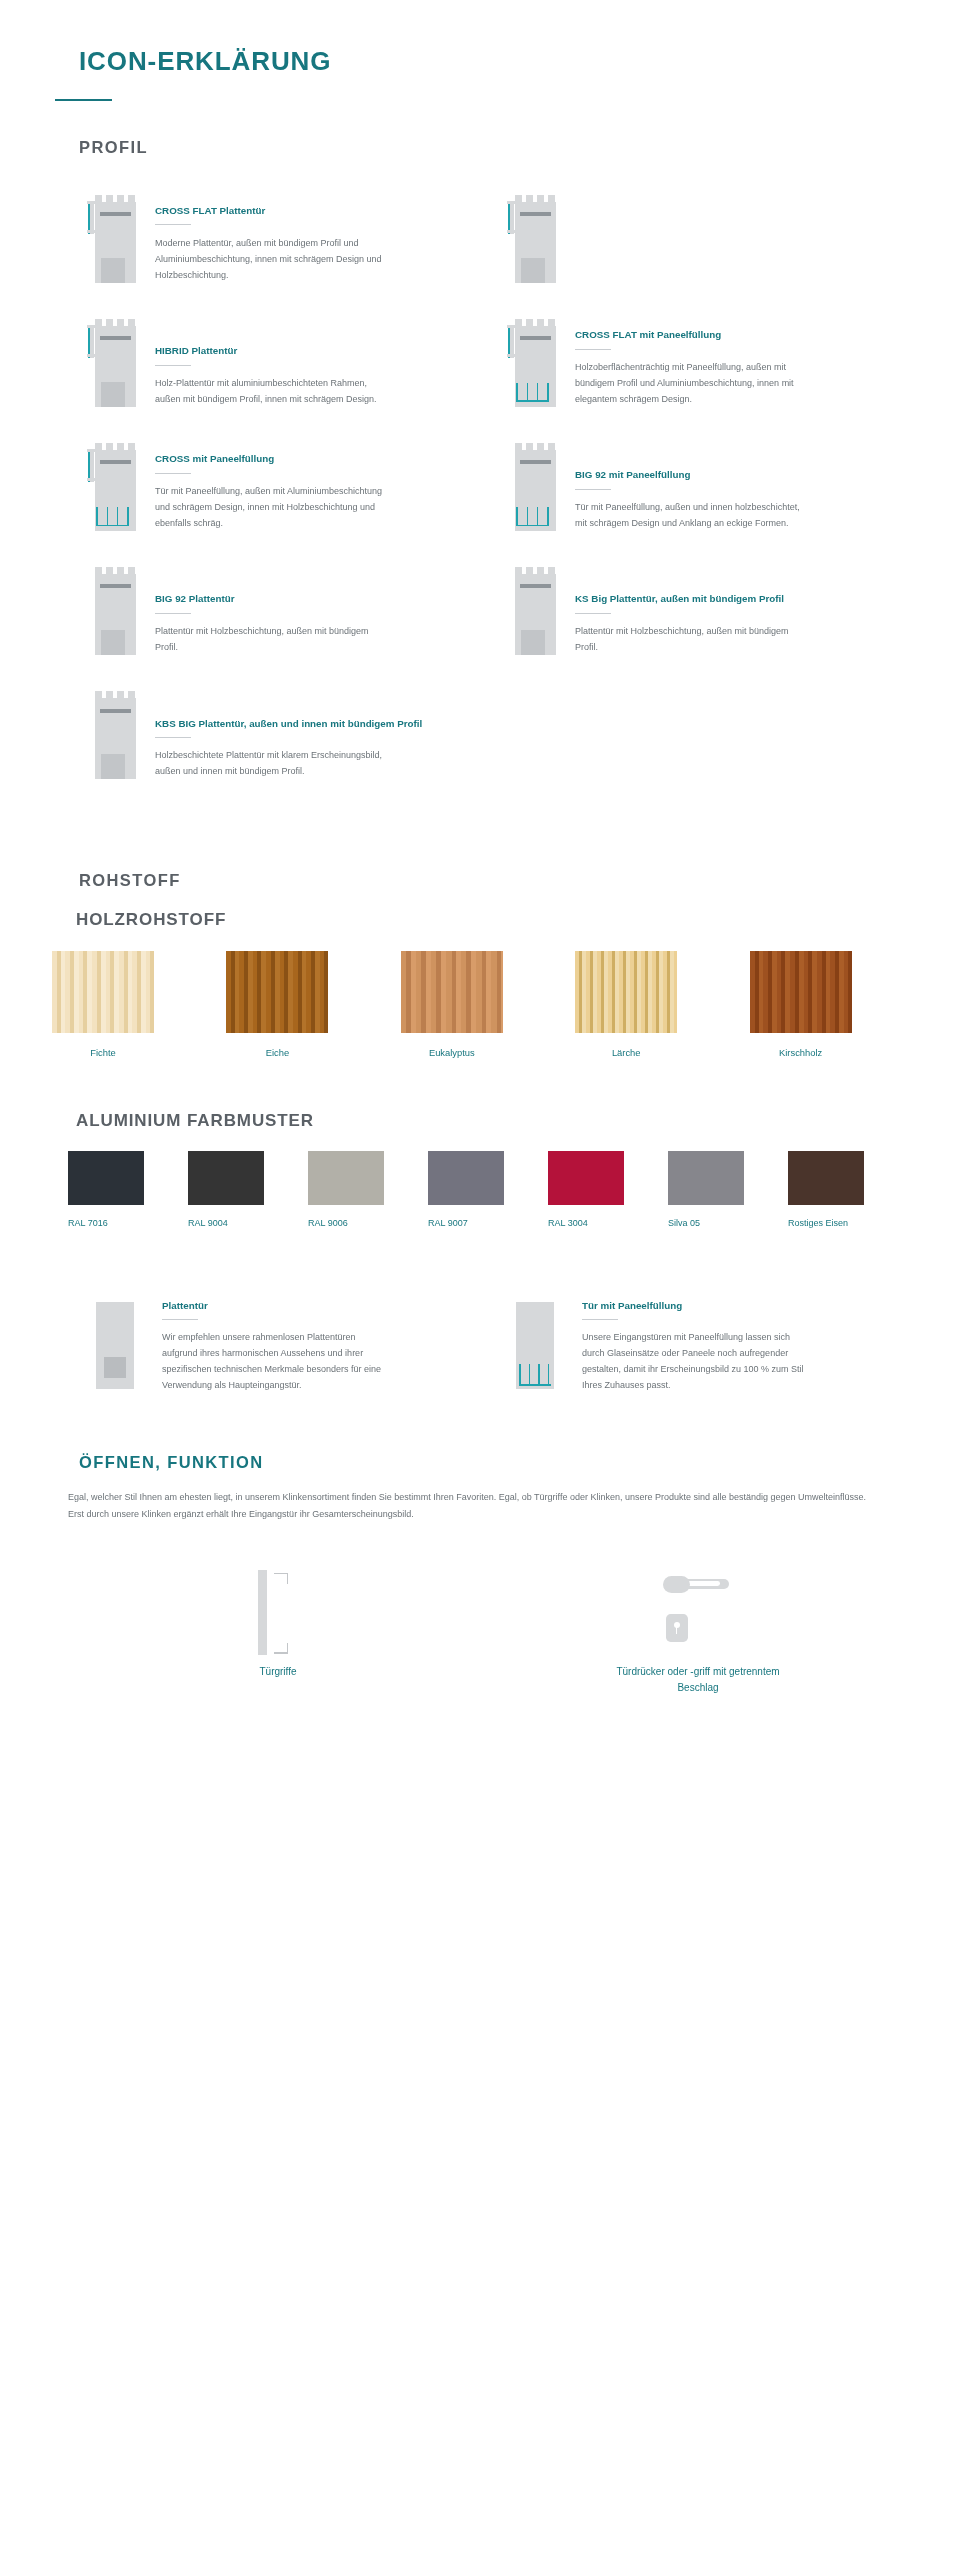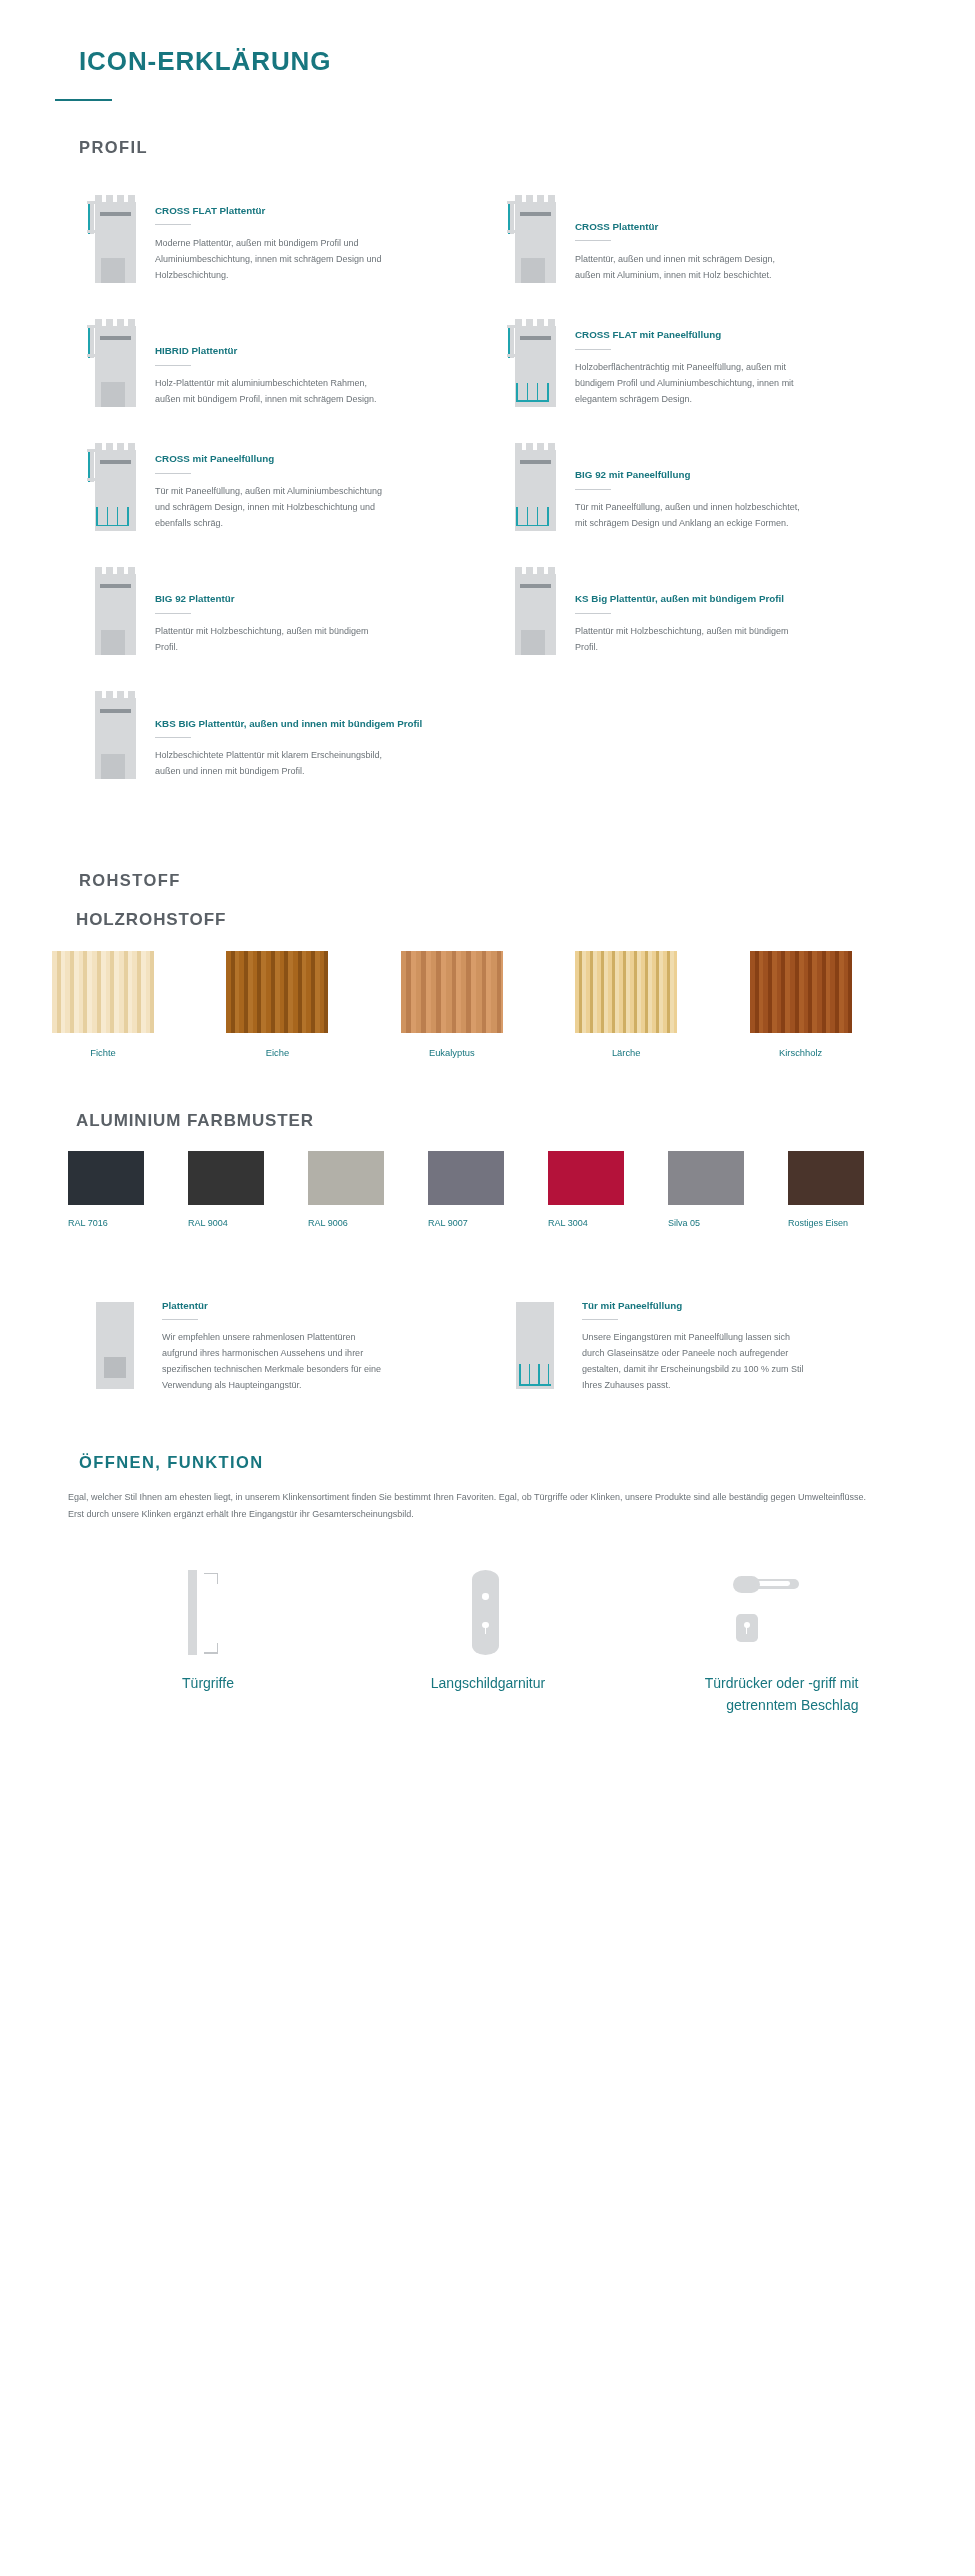--- a/index.html
+++ b/index.html
@@ -259,25 +259,25 @@
   }
   .handle-art {
     height: 94px;
     display: flex;
     align-items: flex-start;
     justify-content: center;
     width: 100%;
     position: relative;
   }
   .handle-label {
-    font-size: 14px;
+    font-size: 10px;
     color: #17767f;
-    text-align: right;
+    text-align: center;
     line-height: 1.6;
-    margin-top: 8px;
+    margin-top: 0;
     max-width: 181px;
   }
 
   
   .h1 { position: relative; width: 55px; height: 87px; }
   .h1 .bar { position: absolute; left: 7.9px; top: 0; width: 8.7px; height: 85px; background: #d6d8da; }
   .h1 .bk1 { position: absolute; left: 23.6px; top: 3.1px; width: 14px; height: 1.6px; background: #c3c6c9; }
   .h1 .bk1v { position: absolute; left: 36px; top: 3.1px; width: 1.6px; height: 11px; background: #c3c6c9; }
   .h1 .bk2 { position: absolute; left: 23.6px; bottom: 3.1px; width: 14px; height: 1.6px; background: #c3c6c9; }
   .h1 .bk2v { position: absolute; left: 36px; bottom: 3.1px; width: 1.6px; height: 11px; background: #c3c6c9; }
@@ -351,25 +351,20 @@
                 <span style="left:22px"></span>
                 <span style="left:33px"></span>
               </div>
             <div class="leftbar"></div>
             <div class="teal-strip"></div>
             <div class="notch"></div>
             <div class="notch2"></div>
             <div class="dark-bar"></div>
             <div class="panel"></div>
           </div>
-        </div>
-        <div class="text-col">
-          <div class="item-title">CROSS Plattentür</div>
-          <div class="item-rule"></div>
-          <div class="item-desc">Plattentür, außen und innen mit schrägem Design, außen mit Aluminium, innen mit  Holz beschichtet.</div>
         </div>
       </div>
     </div>
 
     <div class="profil-row">
       <div class="profil-cell">
         <div class="icon-col">
           <div class="door">
             <div class="body"></div>
             <div class="crenel">
@@ -665,31 +660,20 @@
           <div class="bk1"></div>
             <div class="bk1v"></div>
           <div class="bk2"></div>
             <div class="bk2v"></div>
         </div>
       </div>
       <div class="handle-label">Türgriffe</div>
     </div>
     <div class="handle-cell">
       <div class="handle-art">
-        <div class="h2">
-          <div class="plate"></div>
-          <div class="hole"></div>
-          <div class="key"></div>
-          <div class="keyslot"></div>
-        </div>
-      </div>
-      <div class="handle-label">Langschildgarnitur</div>
-    </div>
-    <div class="handle-cell">
-      <div class="handle-art">
         <div class="h3">
           <div class="lever"></div>
           <div class="leverhole"></div>
           <div class="rose"></div>
           <div class="plate2"></div>
           <div class="kh"></div>
           <div class="ks"></div>
         </div>
       </div>
       <div class="handle-label">Türdrücker oder -griff mit getrenntem Beschlag</div>

